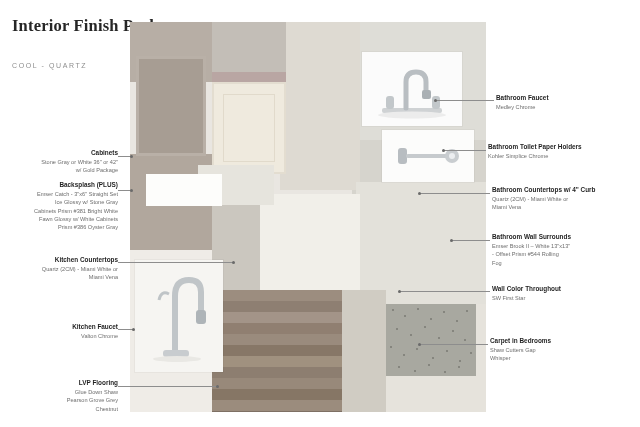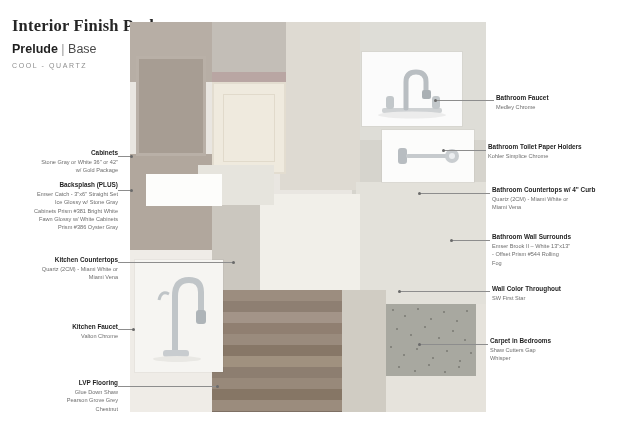--- a/index.html
+++ b/index.html
@@ -154,25 +154,20 @@
     border-radius: 50%;
     background: #6a6a6a;
   }
 </style>
 </head>
 <body>
 
 <div class="board">
 
   <div class="title">Interior Finish Package</div>
-  <div class="subtitle">
-    <span class="strong">Prelude</span>
-    <span class="divider">|</span>
-    <span class="light">Base</span>
-  </div>
   <div class="eyebrow">COOL - QUARTZ</div>
 
   <div class="collage">
 
     <div class="sw sw-wallmid"></div>
     <div class="sw sw-wallmid2"></div>
     <div class="sw sw-tile-top"></div>
     <div class="sw sw-cab-top"></div>
     <div class="sw sw-cab-lower"></div>
     <div class="sw sw-left-fill"></div>

